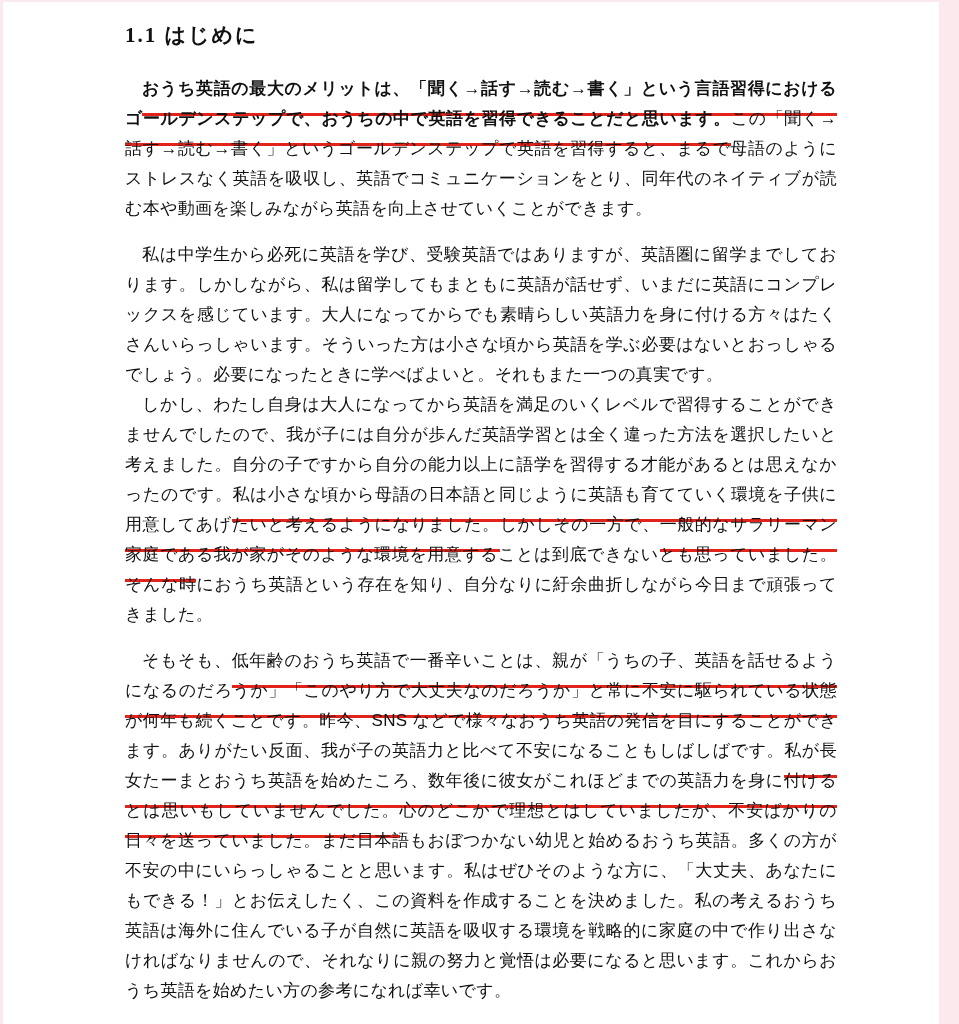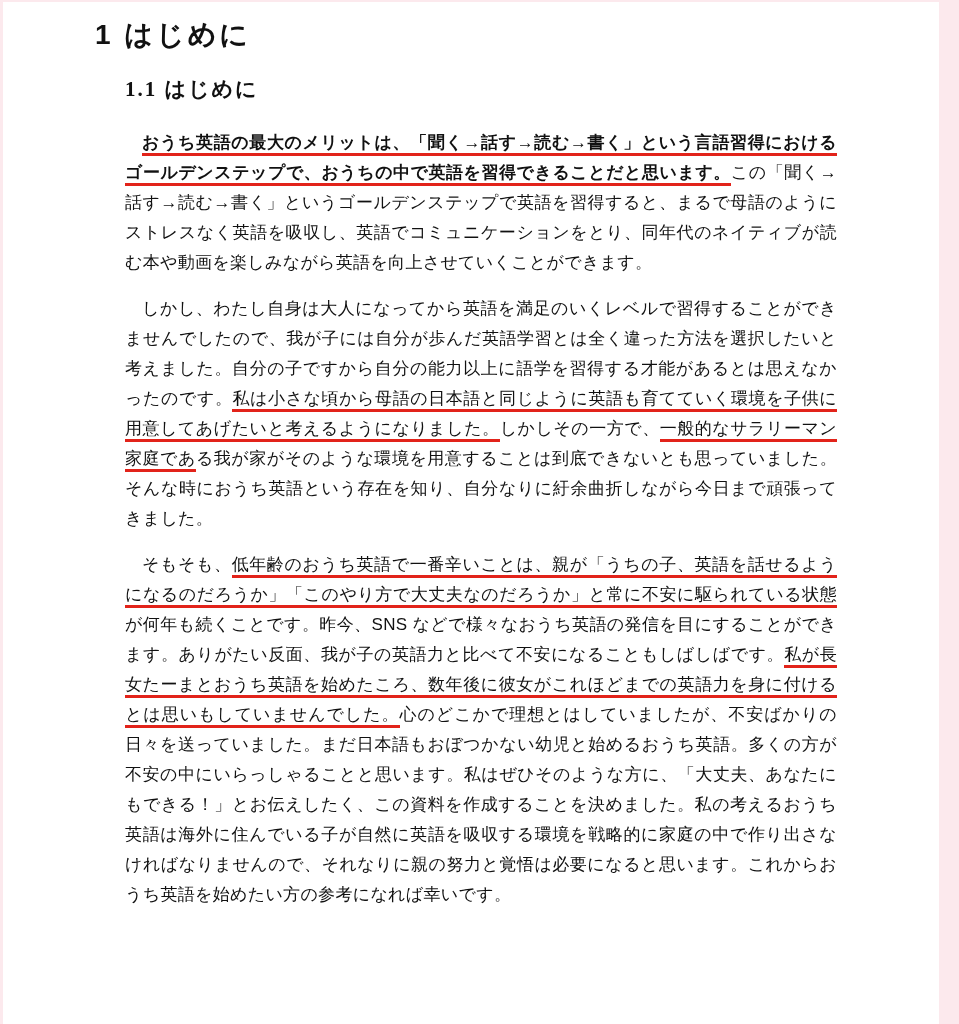--- a/index.html
+++ b/index.html
@@ -64,33 +64,33 @@
     text-align: justify;
   }
   .para {
     margin: 0;
     text-indent: 1em;
   }
   .para.gap { margin-bottom: 16px; }
   .bold { font-weight: bold; }
   .redline {
     border-bottom: 3px solid var(--redline);
-    padding-bottom: 1px;
+    padding-bottom: 15px;
     margin-top: 36px;
   }
 </style>
 </head>
 <body>
 
 <div class="page">
   <div class="stripe-top"></div>
   <div class="stripe-left"></div>
   <div class="stripe-right"></div>
 
-  <h1 class="doc-h1">1 はじめに</h1>
   <h2 class="doc-h2">1.1 はじめに</h2>
 
   <div class="content">
       <p class="para gap"><span class="bold redline">おうち英語の最大のメリットは、「聞く→話す→読む→書く」という言語習得におけるゴールデンステップで、おうちの中で英語を習得できることだと思います。</span><span>この「聞く→話す→読む→書く」というゴールデンステップで英語を習得すると、まるで母語のようにストレスなく英語を吸収し、英語でコミュニケーションをとり、同年代のネイティブが読む本や動画を楽しみながら英語を向上させていくことができます。</span></p>
+      <p class="para"><span>私は中学生から必死に英語を学び、受験英語ではありますが、英語圏に留学までしております。しかしながら、私は留学してもまともに英語が話せず、いまだに英語にコンプレックスを感じています。大人になってからでも素晴らしい英語力を身に付ける方々はたくさんいらっしゃいます。そういった方は小さな頃から英語を学ぶ必要はないとおっしゃるでしょう。必要になったときに学べばよいと。それもまた一つの真実です。</span></p>
       <p class="para gap"><span>しかし、わたし自身は大人になってから英語を満足のいくレベルで習得することができませんでしたので、我が子には自分が歩んだ英語学習とは全く違った方法を選択したいと考えました。自分の子ですから自分の能力以上に語学を習得する才能があるとは思えなかったのです。</span><span class="redline">私は小さな頃から母語の日本語と同じように英語も育てていく環境を子供に用意してあげたいと考えるようになりました。</span><span>しかしその一方で、</span><span class="redline">一般的なサラリーマン家庭であ</span><span>る我が家がそのような環境を用意することは到底できないとも思っていました。そんな時におうち英語という存在を知り、自分なりに紆余曲折しながら今日まで頑張ってきました。</span></p>
       <p class="para"><span>そもそも、</span><span class="redline">低年齢のおうち英語で一番辛いことは、親が「うちの子、英語を話せるようになるのだろうか」「このやり方で大丈夫なのだろうか」と常に不安に駆られている状態</span><span>が何年も続くことです。昨今、SNS などで様々なおうち英語の発信を目にすることができます。ありがたい反面、我が子の英語力と比べて不安になることもしばしばです。</span><span class="redline">私が長女たーまとおうち英語を始めたころ、数年後に彼女がこれほどまでの英語力を身に付けるとは思いもしていませんでした。</span><span>心のどこかで理想とはしていましたが、不安ばかりの日々を送っていました。まだ日本語もおぼつかない幼児と始めるおうち英語。多くの方が不安の中にいらっしゃることと思います。私はぜひそのような方に、「大丈夫、あなたにもできる！」とお伝えしたく、この資料を作成することを決めました。私の考えるおうち英語は海外に住んでいる子が自然に英語を吸収する環境を戦略的に家庭の中で作り出さなければなりませんので、それなりに親の努力と覚悟は必要になると思います。これからおうち英語を始めたい方の参考になれば幸いです。</span></p>
     </div>
 </div>
 
 </body></html>

